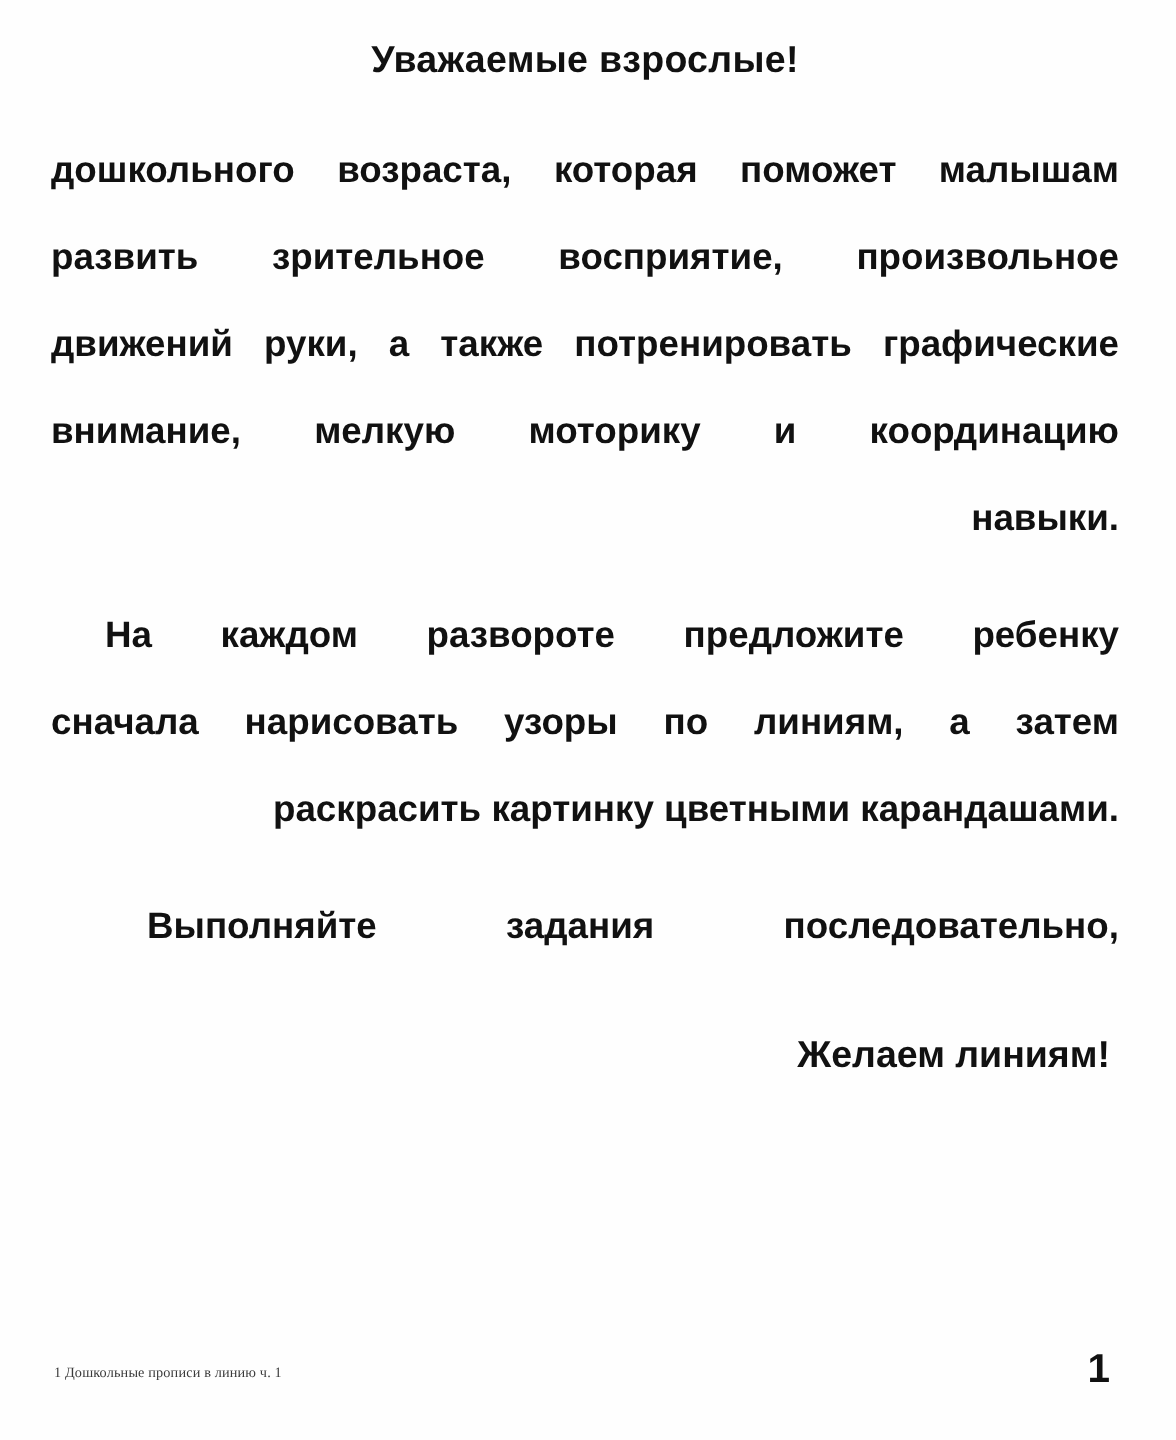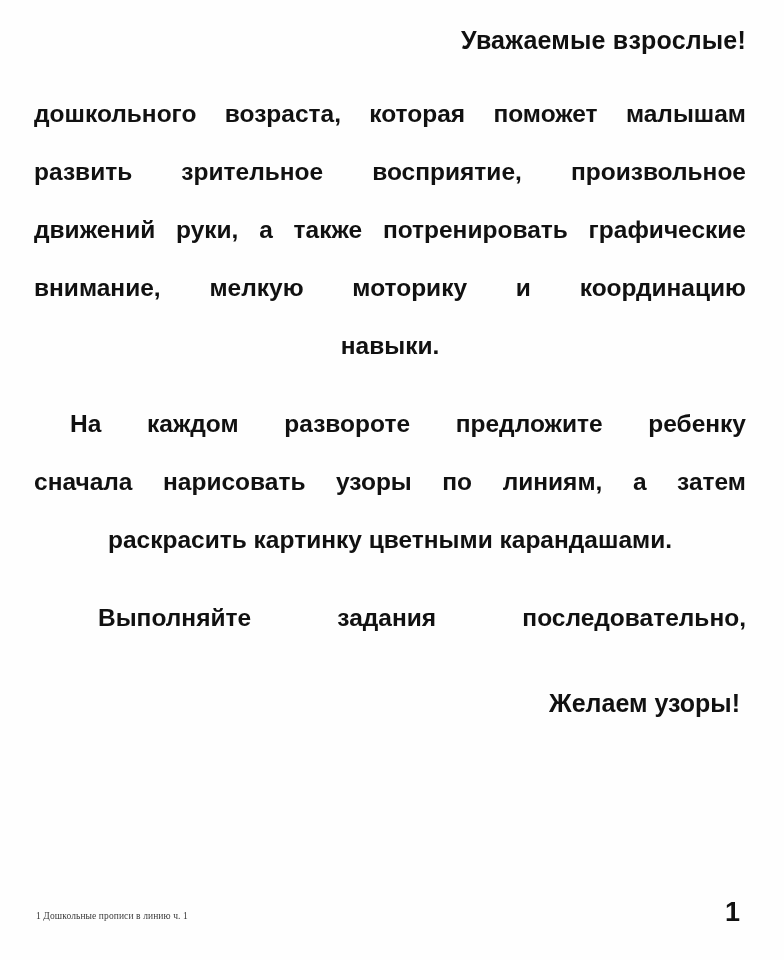--- a/index.html
+++ b/index.html
@@ -20,21 +20,21 @@
     inset: 0;
     background: #fefefe;
   }
   .content {
     position: absolute;
     left: 34px;
     top: 0;
     width: 712px;
   }
   .doc-title {
-    text-align: right;
+    text-align: center;
     font-size: 25px;
     font-weight: 700;
     letter-spacing: 0.2px;
     margin-top: 26px;
     margin-bottom: 0;
     color: #111;
   }
   .para {
     font-size: 24.5px;
     font-weight: 700;
@@ -53,21 +53,21 @@
     text-indent: 36px;
   }
   .para.p3 {
     margin-top: 20px;
     text-indent: 36px;
     margin-left: 28px;
   }
   
   .para .last {
     display: block;
-    text-align: center;
+    text-align: right;
     text-indent: 0;
   }
   .para .wide {
     display: block;
     text-align: justify;
     text-align-last: justify;
     text-indent: 0;
   }
   .para .wide.indented {
     text-indent: 36px;
@@ -134,21 +134,21 @@
     <div class="para p2">
       <span class="wide indented">На каждом развороте предложите ребенку</span>
       <span class="wide">сначала нарисовать узоры по линиям, а затем</span>
       <span class="last">раскрасить картинку цветными карандашами.</span>
     </div>
 
     <div class="para p3">
       <span class="wide indented">Выполняйте задания последовательно,</span>
     </div>
 
-    <div class="closing">Желаем узоры!</div>
+    <div class="closing">Желаем линиям!</div>
 
   </div>
 
 
   <div class="footer-note">1 Дошкольные прописи в линию ч. 1</div>
   <div class="page-number">1</div>
 
 </div>
 
 </body></html>

